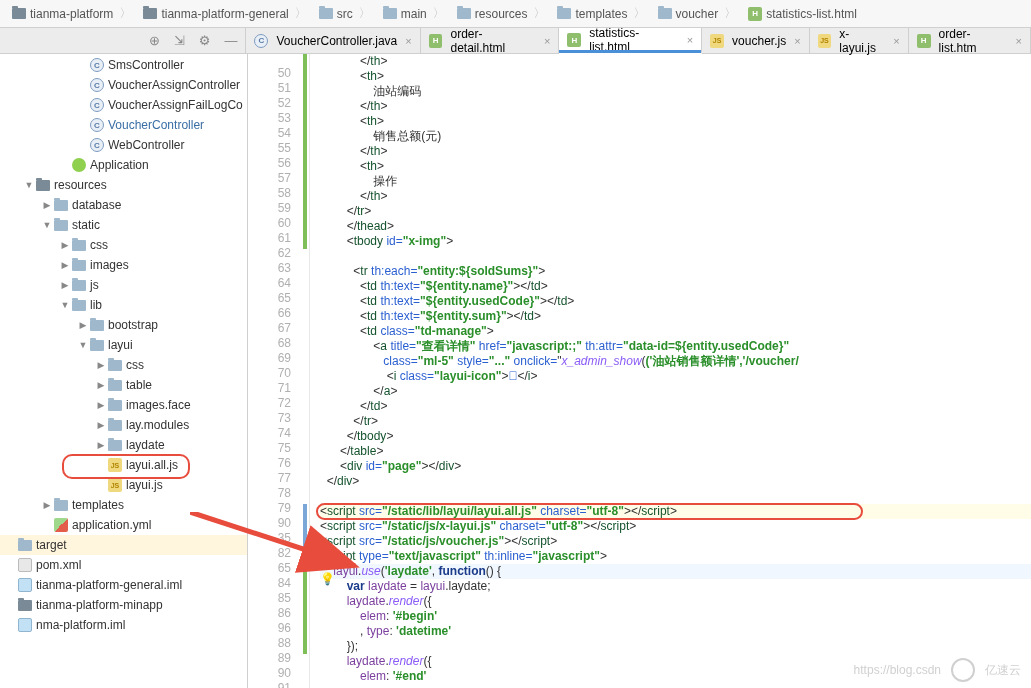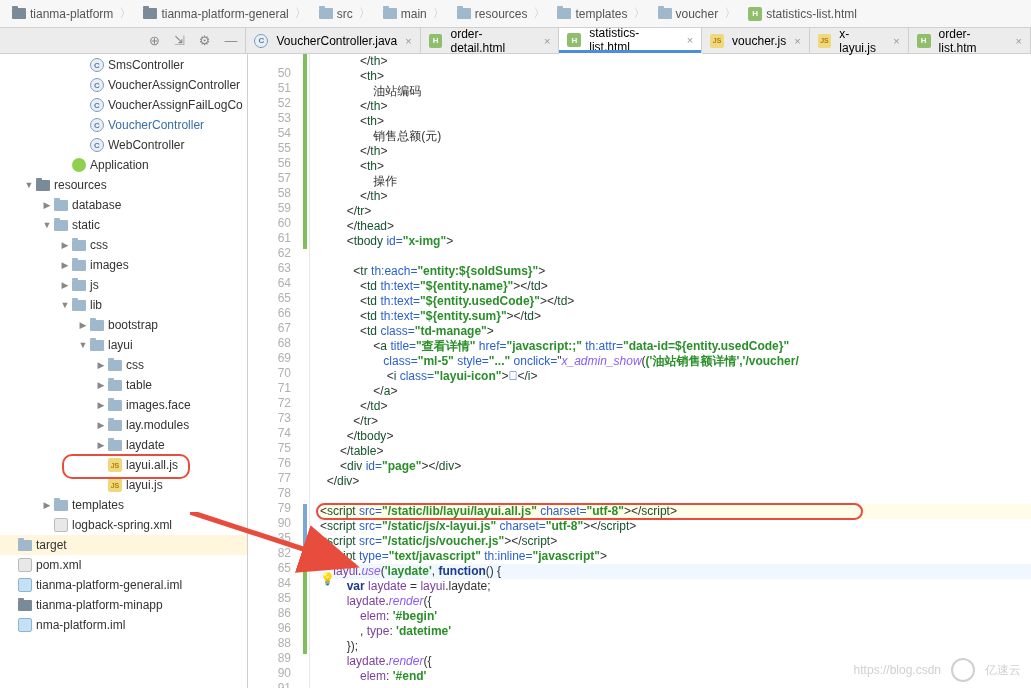--- a/index.html
+++ b/index.html
@@ -282,22 +282,22 @@
       </div>
       <div class="tree-row">
         <span class="indent" style="width: 36px;"></span>
         <span class="arrow">▶</span>
         <span class="icon-folder"></span>
         <span class="tree-label">templates</span>
       </div>
       <div class="tree-row">
         <span class="indent" style="width: 36px;"></span>
         <span class="arrow"></span>
-        <span class="icon-xml"></span>
-        <span class="tree-label">logback-spring.xml</span>
+        <span class="icon-yml"></span>
+        <span class="tree-label">application.yml</span>
       </div>
       <div class="tree-row selected">
         <span class="indent" style="width: 0px;"></span>
         <span class="arrow"></span>
         <span class="icon-folder"></span>
         <span class="tree-label">target</span>
       </div>
       <div class="tree-row">
         <span class="indent" style="width: 0px;"></span>
         <span class="arrow"></span>

